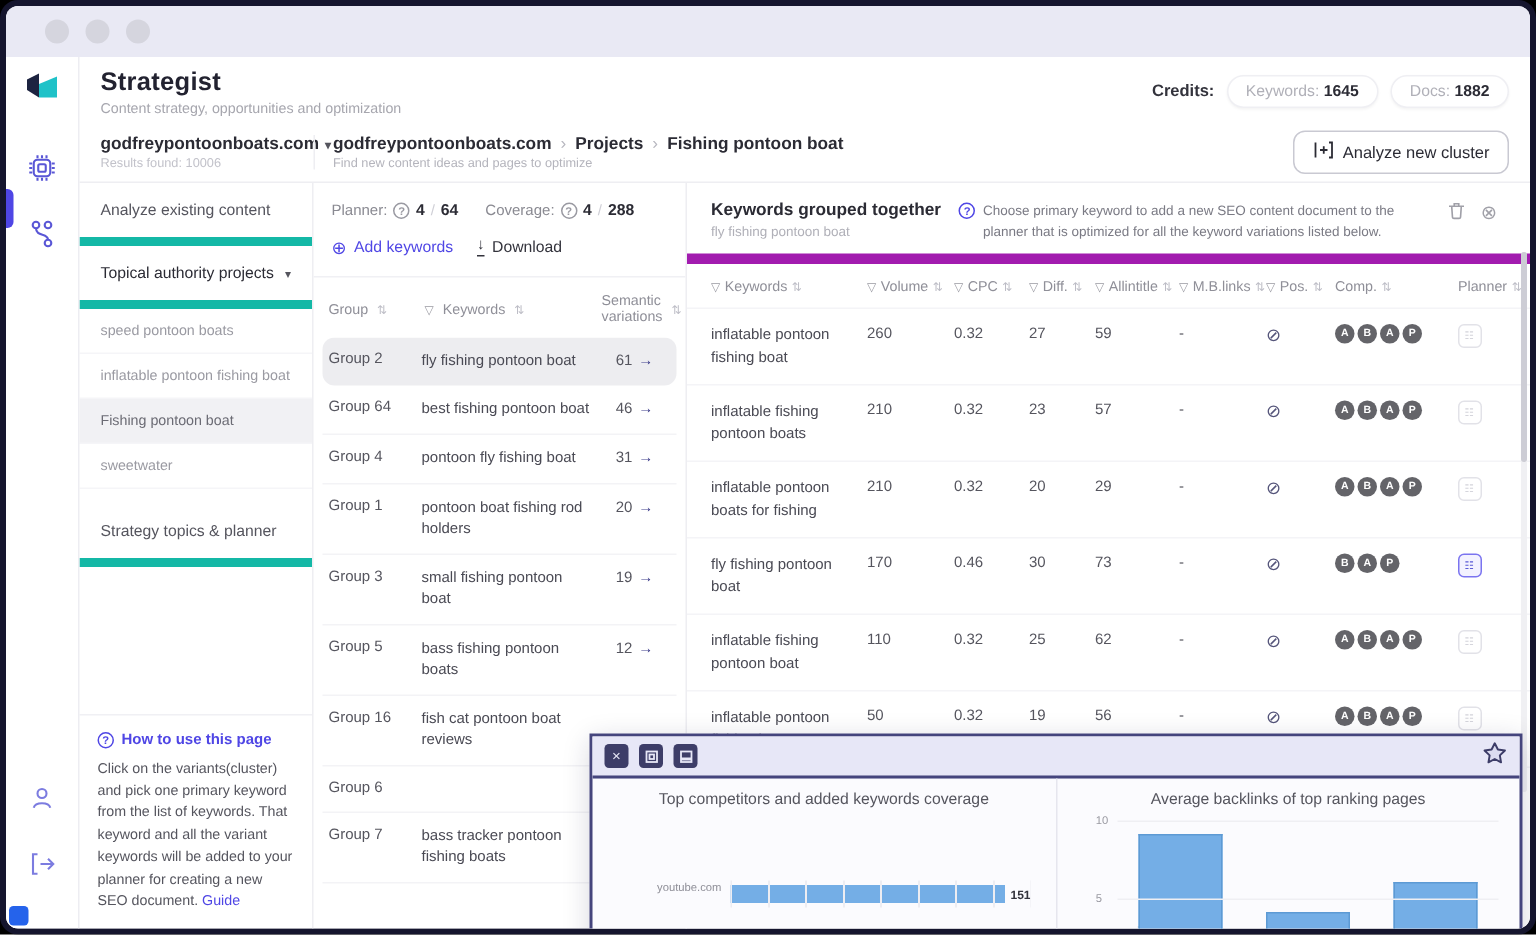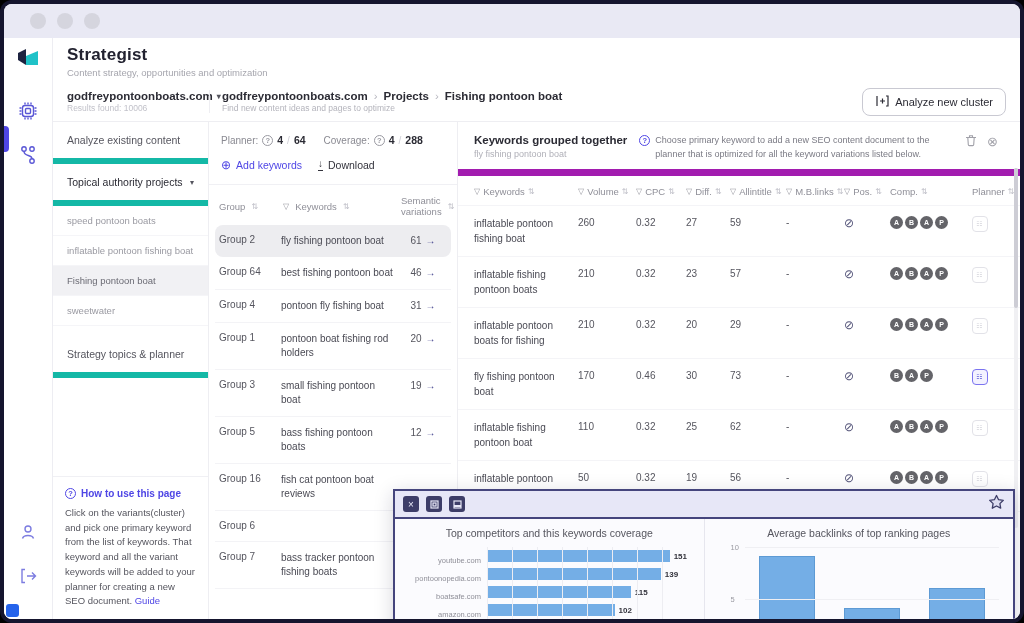--- a/index.html
+++ b/index.html
@@ -101,21 +101,21 @@
   .ov-bar { height:28px; background:#e7e7f7; border-bottom:2px solid #45457d; display:flex; align-items:center; padding:0 8px; gap:7px; flex:none; }
   .winbtn { width:16px; height:16px; background:#3d3d68; border-radius:3px; color:#e7e7f7; display:flex; align-items:center; justify-content:center; font-size:10px; cursor:pointer; border:none; padding:0; }
   .winbtn svg { display:block; }
   .ov-star { margin-left:auto; cursor:pointer; }
   .ov-body { flex:1; display:flex; min-height:0; }
   .chart-half { flex:1; padding:8px 6px 0 6px; position:relative; }
   .chart-half.left { border-right:1px solid #e6e6ee; }
   .ch-title { text-align:center; font-size:10.5px; color:#55555e; margin-bottom:8px; }
 
   .hchart { display:flex; flex-direction:column; margin-left:4px; }
-  .hrow { display:flex; align-items:flex-end; height:18px; }
+  .hrow { display:flex; align-items:flex-start; height:18px;margin-top:40px; }
   .hlabel { width:82px; text-align:right; font-size:7.5px; color:#8f8f98; padding-right:6px; flex:none; }
   .htrack { position:relative; width:200px; height:100%; display:flex; align-items:center; }
   .hbar { height:12px; background:#74aee6; }
   .hval { font-size:8px; font-weight:bold; color:#33333c; margin-left:4px; }
   .hgrid { position:absolute; inset:0; background:repeating-linear-gradient(to right, #ededf2 0 1px, transparent 1px 25px); }
 
   .vchart { position:relative; height:104px; margin:2px 8px 0 34px; border-bottom:1px solid #d8d8e0; }
   .vgrid { position:absolute; left:0; right:0; border-top:1px solid #efeff3; }
   .vytick { position:absolute; left:-14px; transform:translateY(-50%); font-size:7.5px; color:#9a9aa2; }
   .vylabel { position:absolute; left:12px; top:96px; transform:rotate(-90deg); transform-origin:left top; font-size:7.5px; color:#9a9aa2; }
@@ -176,20 +176,25 @@
         </span>
       </div>
 
       <div class="content">
 
         <div class="header-row">
           <div>
             <div class="page-title">Strategist</div>
             <div class="page-sub">Content strategy, opportunities and optimization</div>
           </div>
+          <div class="credits">
+            <span class="credits-label">Credits:</span>
+            <span class="pill"><span>Keywords:</span> <b>1645</b></span>
+            <span class="pill"><span>Docs:</span> <b>1882</b></span>
+          </div>
         </div>
 
         <div class="toolbar-row">
           <div class="site-box">
             <div class="site-name">
               <span>godfreypontoonboats.com</span>
               <span style="font-size:8px;color:#55555e;">▾</span>
             </div>
             <div class="site-results">Results found: 10006</div>
           </div>
@@ -511,21 +516,21 @@
               </svg>
           </button>
           <span class="ov-star">
             <svg width="17" height="16" viewBox="0 0 17 16" fill="#dcdcf0" stroke="#3d3d68" stroke-width="1.3" stroke-linejoin="round">
                 <path d="M8.5 1.5 L10.6 5.7 L15.3 6.3 L11.9 9.6 L12.7 14.2 L8.5 12 L4.3 14.2 L5.1 9.6 L1.7 6.3 L6.4 5.7 Z"></path>
               </svg>
           </span>
         </div>
         <div class="ov-body">
           <div class="chart-half left">
-            <div class="ch-title">Top competitors and this keywords coverage</div>
+            <div class="ch-title">Top competitors and added keywords coverage</div>
             <div class="hchart">
                 <div class="hrow">
                   <span class="hlabel">youtube.com</span>
                   <span class="htrack">
                     <span class="hgrid"></span>
                     <span class="hbar" style="width: 188.75px; background: rgb(116, 174, 230);"></span>
                     <span class="hval">151</span>
                   </span>
                 </div>
                 <div class="hrow">

